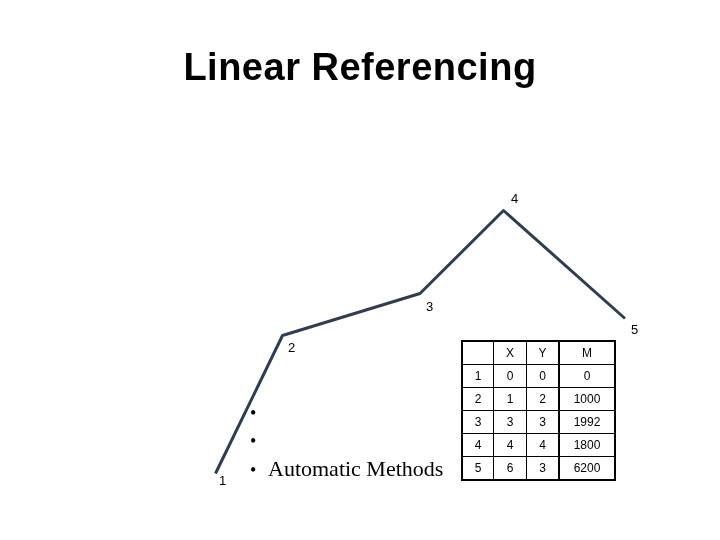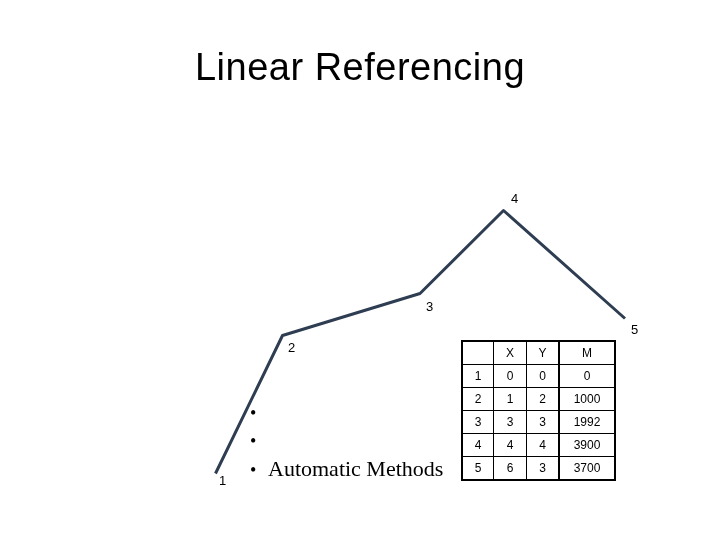--- a/index.html
+++ b/index.html
@@ -17,21 +17,21 @@
   }
   .title {
     position: absolute;
     top: 48px;
     left: 0;
     width: 720px;
     margin: 0;
     text-align: center;
     font-family: "Liberation Sans", sans-serif;
     font-size: 38px;
-    font-weight: 400;
+    font-weight: 700;
     line-height: 1.0;
     color: #000000;
     letter-spacing: 0.5px;
   }
   .route-svg {
     position: absolute;
     left: 0;
     top: 0;
     width: 720px;
     height: 540px;
@@ -142,24 +142,24 @@
       <tr>
         <td class="c0">3</td>
         <td class="c1">3</td>
         <td class="c2">3</td>
         <td class="c3">1992</td>
       </tr>
       <tr>
         <td class="c0">4</td>
         <td class="c1">4</td>
         <td class="c2">4</td>
-        <td class="c3">3900</td>
+        <td class="c3">1800</td>
       </tr>
       <tr>
         <td class="c0">5</td>
         <td class="c1">6</td>
         <td class="c2">3</td>
-        <td class="c3">3700</td>
+        <td class="c3">6200</td>
       </tr>
     </tbody>
   </table>
 
 </div>
 
 </body></html>

